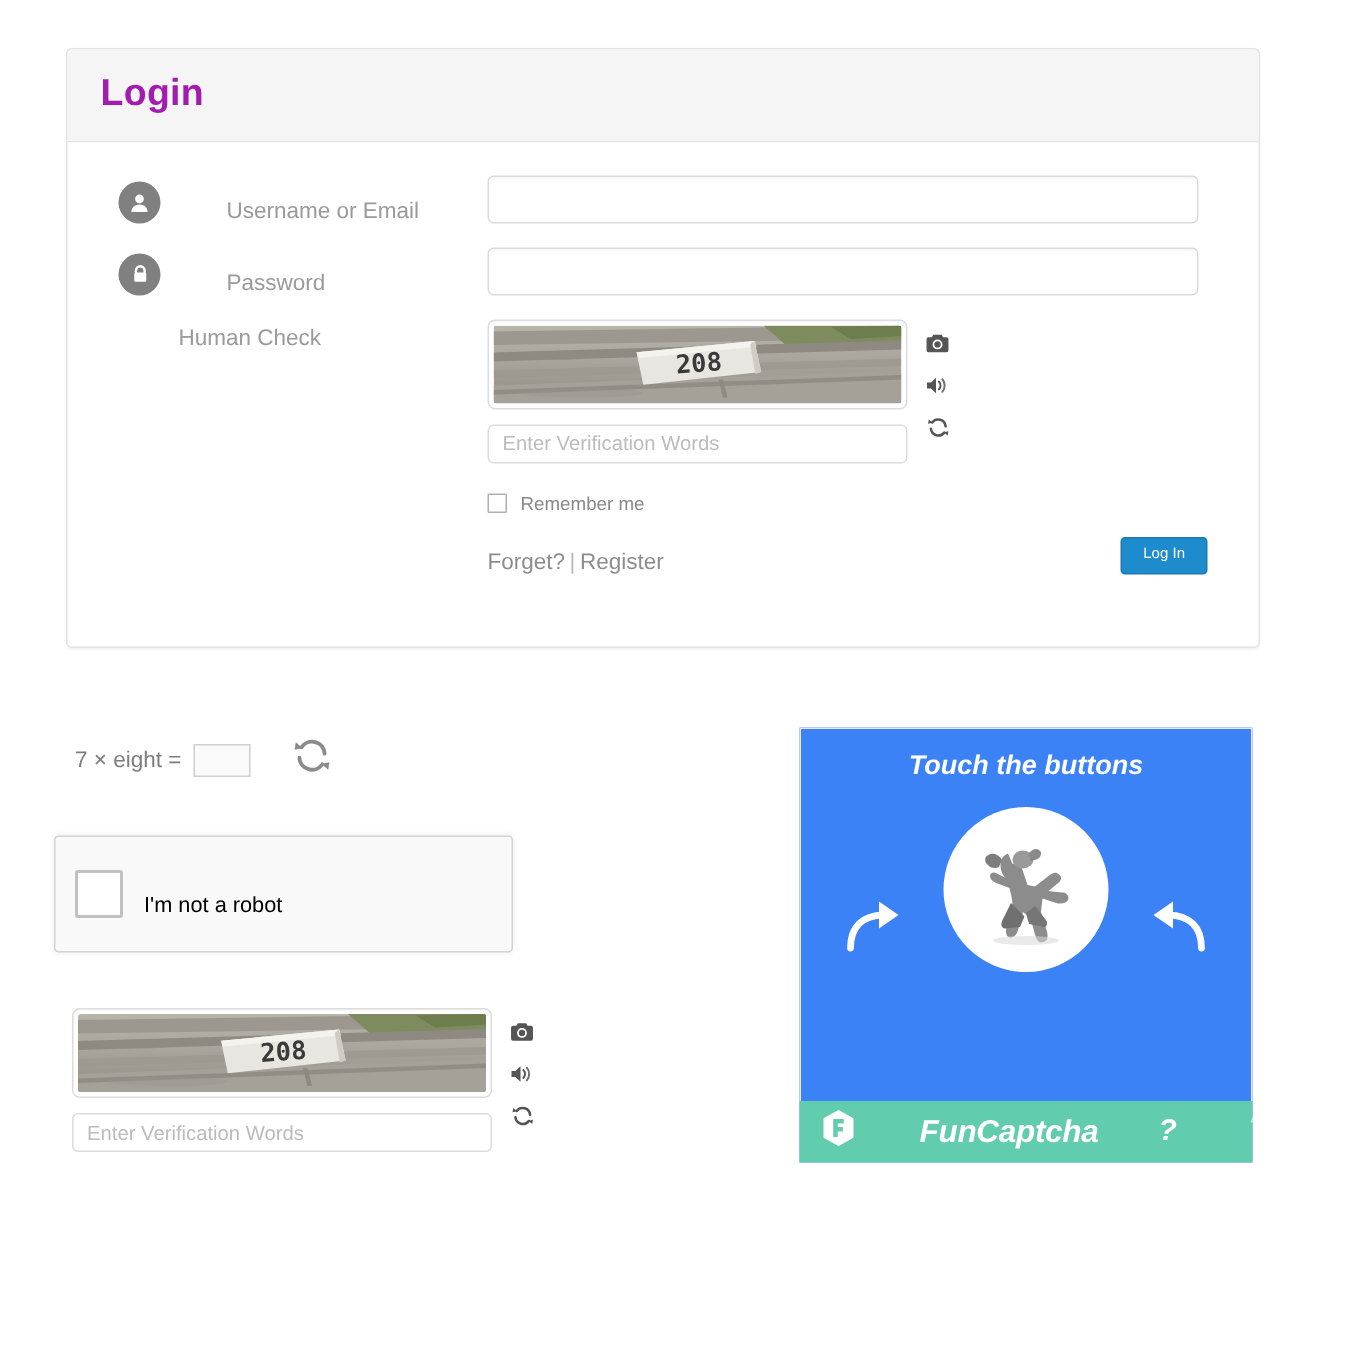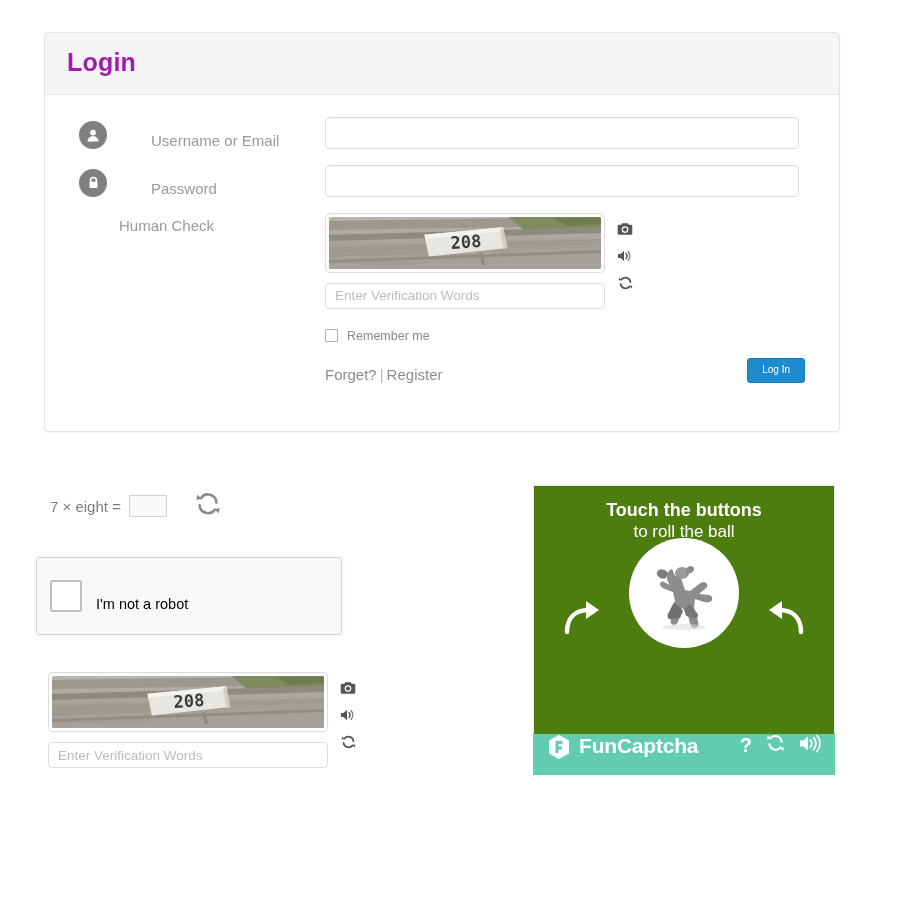--- a/index.html
+++ b/index.html
@@ -244,22 +244,23 @@
   
   .bottom-captcha { position: absolute; left: 48px; top: 672px; }
 
   
   .funcaptcha {
     position: absolute;
     left: 533px;
     top: 485px;
     width: 302px;
     height: 290px;
-    background: #4d7c0f;
+    background: #3b82f6;
     overflow: hidden;
+    font-style: italic;
   }
   .fc-stage {
     position: relative;
     height: 249px;
     border: 1px solid #e9e9e9;
     border-bottom: none;
     box-sizing: border-box;
   }
   .fc-title {
     text-align: center;
@@ -290,21 +291,23 @@
     justify-content: center;
   }
   .fc-arrow-left  { position: absolute; left: 28px;  top: 110px; }
   .fc-arrow-right { position: absolute; right: 28px; top: 110px; }
   .fc-footer {
     position: absolute;
     left: 0; right: 0; bottom: 0;
     height: 41px;
     background: #62cdae;
     display: flex;
+    align-items: center;
     padding: 0 14px;
+    gap: 34px;
   }
   .fc-logo { margin-right: 8px; }
   .fc-brand {
     color: #ffffff;
     font-size: 21px;
     font-weight: bold;
     letter-spacing: -.2px;
     flex: 1;
   }
   .fc-ficon { margin-left: 14px; cursor: pointer; }
@@ -512,21 +515,20 @@
             <path d="M13.8 12.4l-2.6-2.3 3.1-.6z" fill="#555"></path>
           </svg>
         </span>
       </div>
     </div>
   </div>
 
   <div class="funcaptcha">
     <div class="fc-stage">
       <div class="fc-title">Touch the buttons</div>
-      <div class="fc-sub">to roll the ball</div>
 
       <div class="fc-circle">
         <svg width="92" height="92" viewBox="0 0 92 92">
           <g fill="#8c8c8c">
             <path d="M34 22c-3 1-5 4-5 8 0 3 1 6 3 8l-6-3c-2-1-4 0-4 2s2 4 5 5l8 3c1 4 2 8 2 12l-4 14c-1 4 0 7 3 7 2 0 4-2 5-6l3-11 5 4 3 11c1 4 3 6 5 5 3 0 4-3 3-7l-4-13 1-9 9 3c4 1 7 0 8-2 1-3-1-5-4-5l-9-1 6-5c3-2 3-5 1-6-2-2-4-1-7 1l-9 7-5-1-3-9c-1-4-4-6-7-5z"></path>
             <path d="M30 26c-2-3-6-5-9-3-3 1-3 5 0 7 2 2 5 2 7 1z" fill="#7d7d7d"></path>
             <ellipse cx="44" cy="26" rx="7" ry="6" fill="#9a9a9a"></ellipse>
             <path d="M48 22c2-3 5-4 7-2 2 1 1 5-2 6l-4 1z" fill="#8a8a8a"></path>
             <path d="M36 55l-6 12c-1 3 0 5 2 5l10-1 3-7z" fill="#707070"></path>
             <path d="M52 57l7 9c2 2 1 5-1 5l-10-2-2-7z" fill="#767676"></path>

